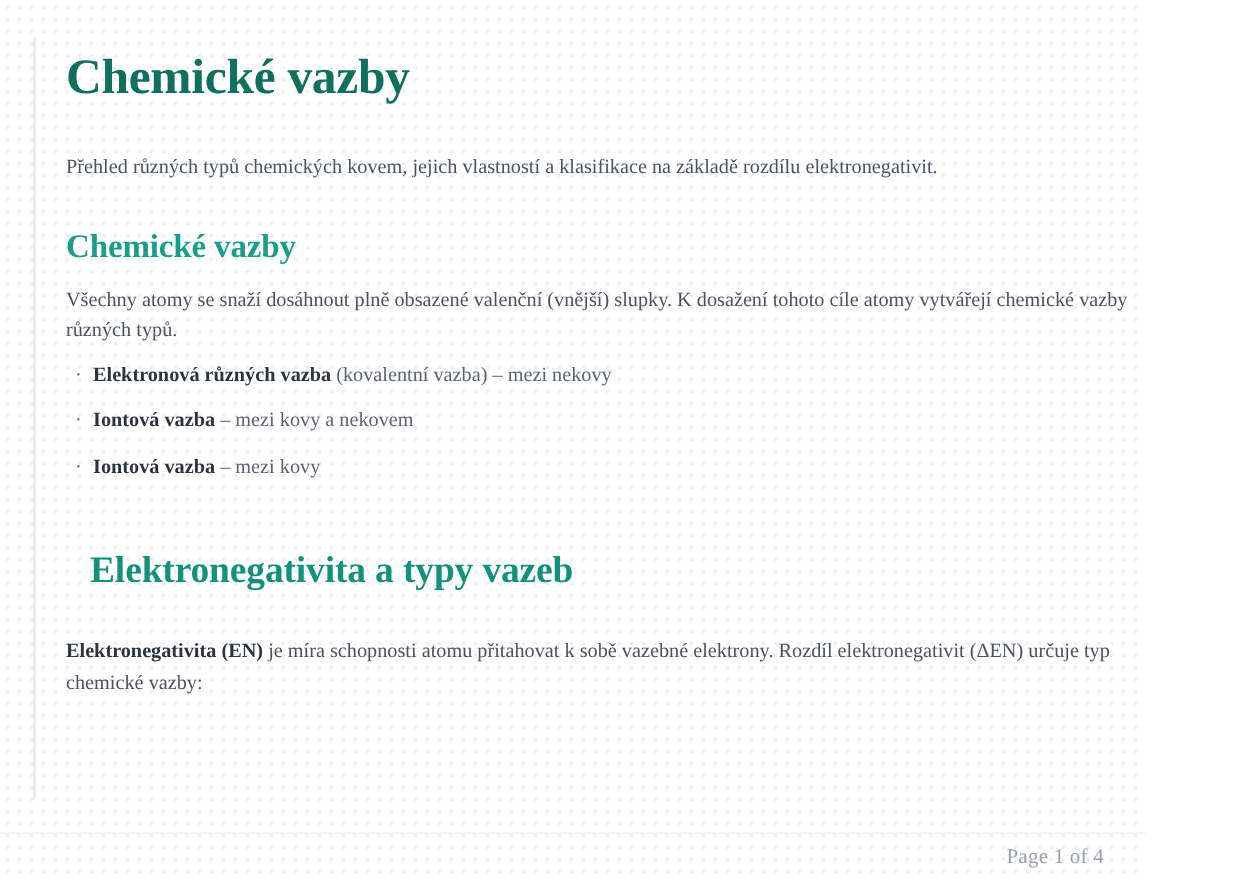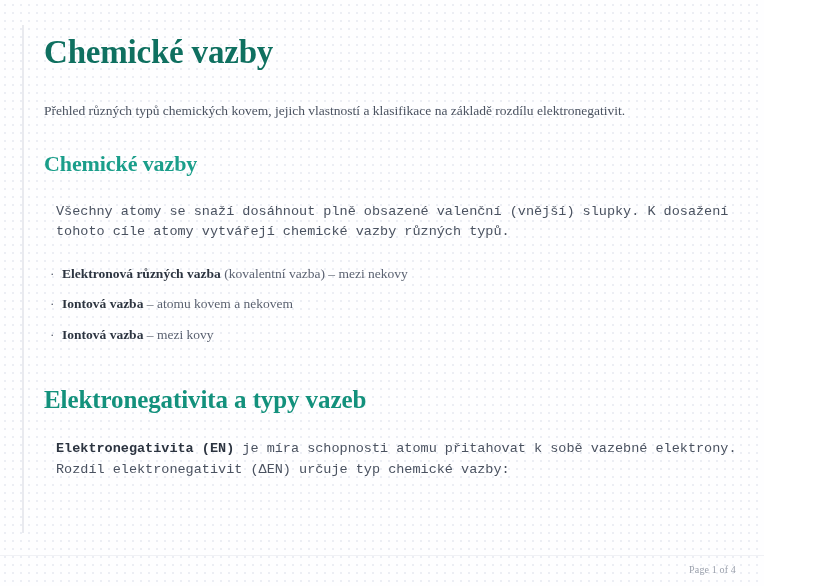--- a/index.html
+++ b/index.html
@@ -67,37 +67,36 @@
     margin: 0;
     padding-top: 30px;
     font-size: 22px;
     font-weight: 700;
     line-height: 1.2;
     color: #1a9e8a;
     letter-spacing: -0.1px;
   }
 
   .section-h1 {
-    margin: 0;
+    margin: 16px;
     padding-top: 30px;
     font-size: 25px;
     font-weight: 700;
     line-height: 1.2;
     color: #13917c;
     letter-spacing: -0.1px;
   }
 
   .body-par {
-    margin: 12px;
+    margin: 0;
     padding-top: 12px;
     font-size: 13.5px;
     line-height: 1.52;
     color: #4a5260;
     max-width: 744px;
-    font-family: Liberation Mono, monospace;
   }
 
   .bullet-list {
     margin: 0;
     padding: 9px 0 0 0;
     list-style: none;
   }
 
   .bullet-item {
     position: relative;
@@ -144,21 +143,21 @@
     font-weight: 700;
     color: #7e8492;
     letter-spacing: 0.15px;
     margin-top: 46px;
   }
 
   .footer-right {
     position: absolute;
     right: 28px;
     top: 8px;
-    font-size: 10px;
+    font-size: 14px;
     color: #9aa0ac;
     letter-spacing: 0.15px;
   }
 </style>
 </head>
 <body>
 
 <div class="page">
 
   <div class="left-rule"></div>
@@ -174,21 +173,21 @@
     <p class="body-par">Všechny atomy se snaží dosáhnout plně obsazené valenční (vnější) slupky. K dosažení tohoto cíle atomy vytvářejí chemické vazby různých typů.</p>
 
 
     <ul class="bullet-list">
       <li class="bullet-item">
         <span class="dot">·</span>
         <span class="lead">Elektronová různých vazba</span><span> (kovalentní vazba) – mezi nekovy</span>
       </li>
       <li class="bullet-item">
         <span class="dot">·</span>
-        <span class="lead">Iontová vazba</span><span> – atomu kovem a nekovem</span>
+        <span class="lead">Iontová vazba</span><span> – mezi kovy a nekovem</span>
       </li>
       <li class="bullet-item">
         <span class="dot">·</span>
         <span class="lead">Iontová vazba</span><span> – mezi kovy</span>
       </li>
     </ul>
 
     <h2 class="section-h1">Elektronegativita a typy vazeb</h2>
 
     <p class="body-par">

